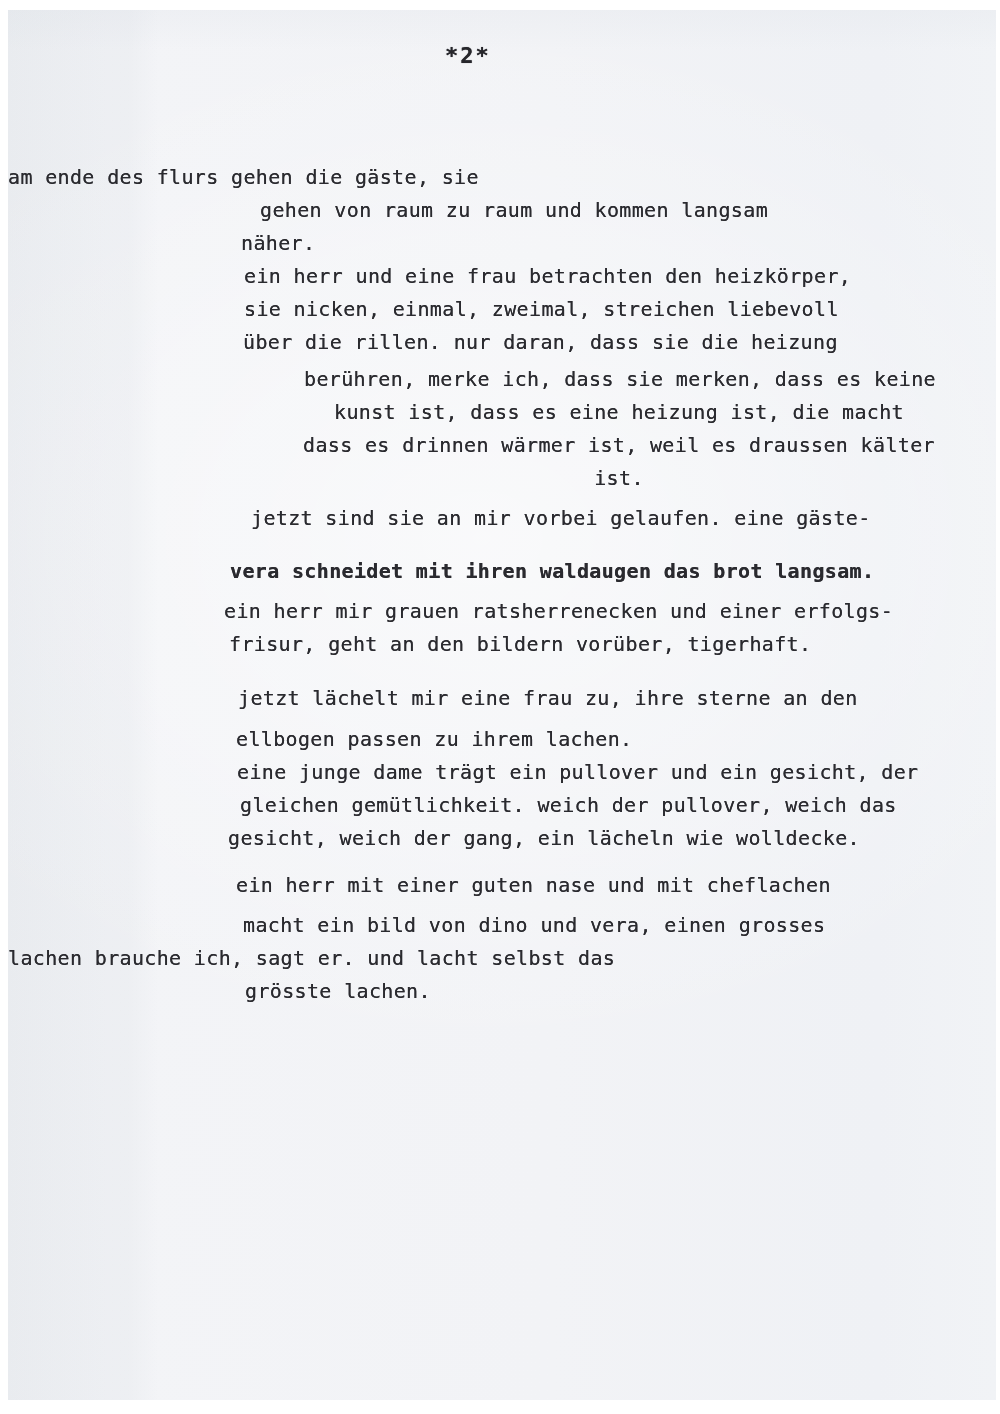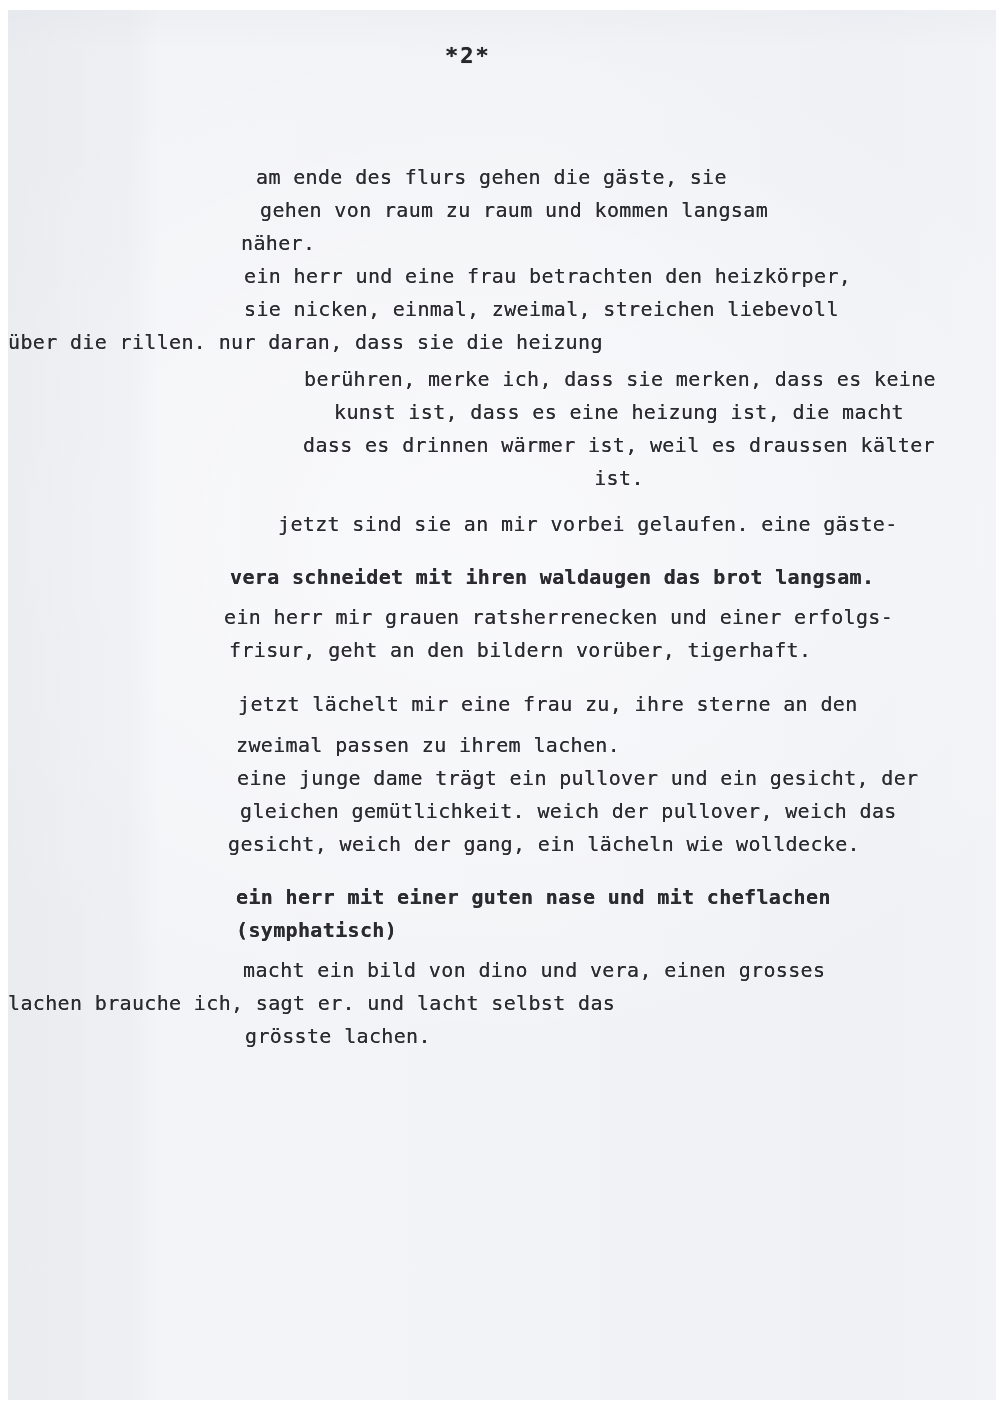--- a/index.html
+++ b/index.html
@@ -61,49 +61,49 @@
   .para { margin: 0; }
   .line {
     height: 33px;
     line-height: 33px;
     white-space: pre;
   }
   
   .p1  { margin-top: 0; }
   .p2  { margin-top: 0; }
   .p3  { margin-top: 4px; text-align: center; }
-  .p4  { margin-top: 13px; padding-left: 27px; }
+  .p4  { margin-top: 7px; }
   .p5  { margin-top: 20px; font-weight: bold; }
   .p6  { margin-top: 7px; }
   .p7  { margin-top: 21px; }
   .p8  { margin-top: 0; }
-  .p9  { margin-top: 20px; font-weight: bold; }
+  .p9  { margin-top: 14px; }
   .p10 { margin-top: 7px; }
   .gap8 { margin-top: 8px; }
 </style>
 </head>
 <body>
 
 <div class="scan">
   <div class="paper">
 
     <div class="page-number">*2*</div>
 
     <div class="text-block">
 
       <div class="para p1">
-        <div class="line" style="margin-left:248px">am ende des flurs gehen die gäste, sie</div>
+        <div class="line" style="">am ende des flurs gehen die gäste, sie</div>
         <div class="line" style="margin-left:252px">gehen von raum zu raum und kommen langsam</div>
         <div class="line" style="margin-left:233px">näher.</div>
       </div>
 
       <div class="para p2">
         <div class="line" style="margin-left:236px">ein herr und eine frau betrachten den heizkörper,</div>
         <div class="line" style="margin-left:236px">sie nicken, einmal, zweimal, streichen liebevoll</div>
-        <div class="line" style="">über die rillen. nur daran, dass sie die heizung</div>
+        <div class="line" style="margin-left:235px">über die rillen. nur daran, dass sie die heizung</div>
       </div>
 
       <div class="para p3">
         <div class="line" style="margin-left:236px">berühren, merke ich, dass sie merken, dass es keine</div>
         <div class="line" style="margin-left:234px">kunst ist, dass es eine heizung ist, die macht</div>
         <div class="line" style="margin-left:234px">dass es drinnen wärmer ist, weil es draussen kälter</div>
         <div class="line" style="margin-left:234px">ist.</div>
       </div>
 
       <div class="para p4">
@@ -114,32 +114,31 @@
         <div class="line" style="margin-left:222px">vera schneidet mit ihren waldaugen das brot langsam.</div>
       </div>
 
       <div class="para p6">
         <div class="line" style="margin-left:216px">ein herr mir grauen ratsherrenecken und einer erfolgs-</div>
         <div class="line" style="margin-left:221px">frisur, geht an den bildern vorüber, tigerhaft.</div>
       </div>
 
       <div class="para p7">
         <div class="line" style="margin-left:230px">jetzt lächelt mir eine frau zu, ihre sterne an den</div>
-        <div class="line gap8" style="margin-left:228px">zweimal passen zu ihrem lachen.</div>
+        <div class="line gap8" style="margin-left:228px">ellbogen passen zu ihrem lachen.</div>
       </div>
 
       <div class="para p8">
         <div class="line" style="margin-left:229px">eine junge dame trägt ein pullover und ein gesicht, der</div>
         <div class="line" style="margin-left:232px">gleichen gemütlichkeit. weich der pullover, weich das</div>
         <div class="line" style="margin-left:220px">gesicht, weich der gang, ein lächeln wie wolldecke.</div>
       </div>
 
       <div class="para p9">
         <div class="line" style="margin-left:228px">ein herr mit einer guten nase und mit cheflachen</div>
-        <div class="line" style="margin-left:228px">(symphatisch)</div>
       </div>
 
       <div class="para p10">
         <div class="line" style="margin-left:235px">macht ein bild von dino und vera, einen grosses</div>
         <div class="line" style="">lachen brauche ich, sagt er. und lacht selbst das</div>
         <div class="line" style="margin-left:237px">grösste lachen.</div>
       </div>
 
     </div>
   </div>

